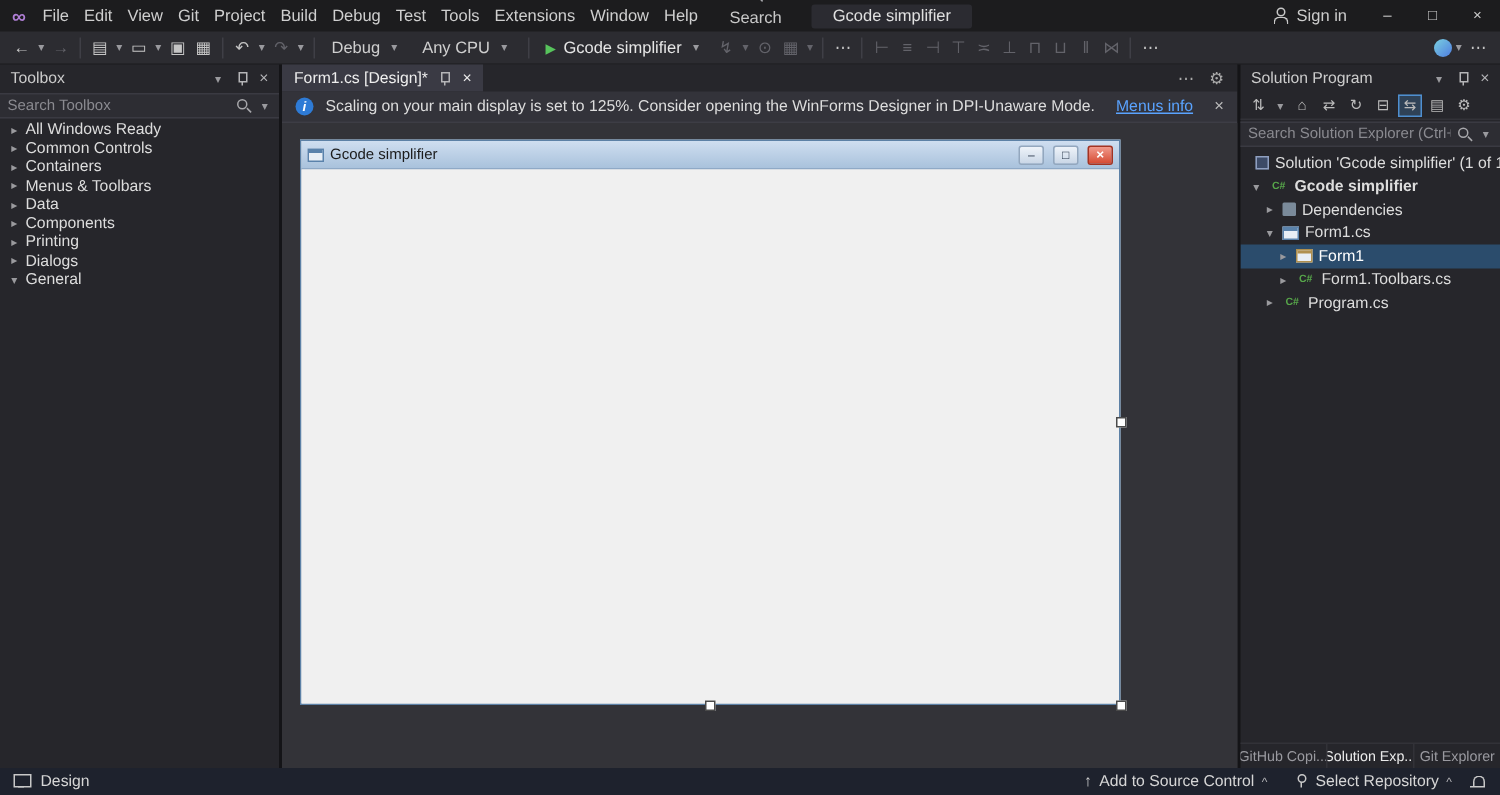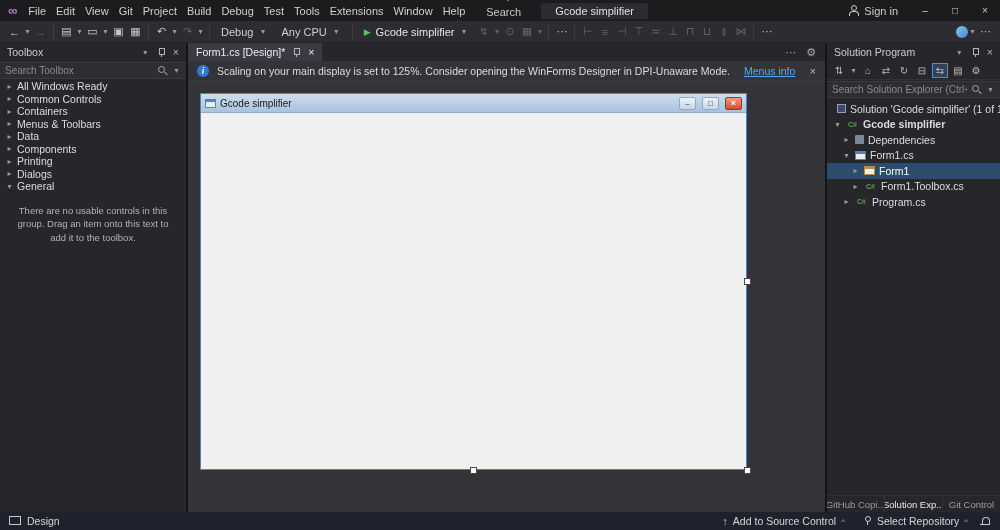--- a/index.html
+++ b/index.html
@@ -266,21 +266,20 @@
         <span>Printing</span>
       </div>
       <div class="tbx-row">
         <span class="chev">▸</span>
         <span>Dialogs</span>
       </div>
       <div class="tbx-row">
         <span class="chev">▾</span>
         <span>General</span>
       </div>
-      <div class="tbx-empty">There are no usable controls in this group. Drag an item onto this text to add it to the toolbox.</div>
     </div>
 
     <div class="editorcol">
       <div class="tab-row">
         <div class="doc-tab">
           <span>Form1.cs [Design]*</span>
           <span class="pin"></span>
           <span>×</span>
         </div>
         <div class="tab-row-right">
@@ -357,32 +356,32 @@
           <span class="tree-label">Form1.cs</span>
         </div>
         <div class="tree-row selected" style="padding-left:24px">
           <span class="chev">▸</span>
           <span class="win-icon amber"></span>
           <span class="tree-label">Form1</span>
         </div>
         <div class="tree-row" style="padding-left:24px">
           <span class="chev">▸</span>
           <span class="cs-icon">C#</span>
-          <span class="tree-label">Form1.Toolbox.cs</span>
+          <span class="tree-label">Form1.Toolbars.cs</span>
         </div>
         <div class="tree-row" style="padding-left:15px">
           <span class="chev">▸</span>
           <span class="cs-icon">C#</span>
           <span class="tree-label">Program.cs</span>
         </div>
       </div>
       <div class="se-tabs">
         <span class="se-tab">GitHub Copi...</span>
         <span class="se-tab active">Solution Exp...</span>
-        <span class="se-tab">Git Control</span>
+        <span class="se-tab">Git Explorer</span>
       </div>
     </div>
   </div>
 
   <div class="statusbar">
     <span class="monitor"></span>
     <span>Design</span>
     <div class="sb-right">
       <span class="sb-item">
         <span>↑</span>

